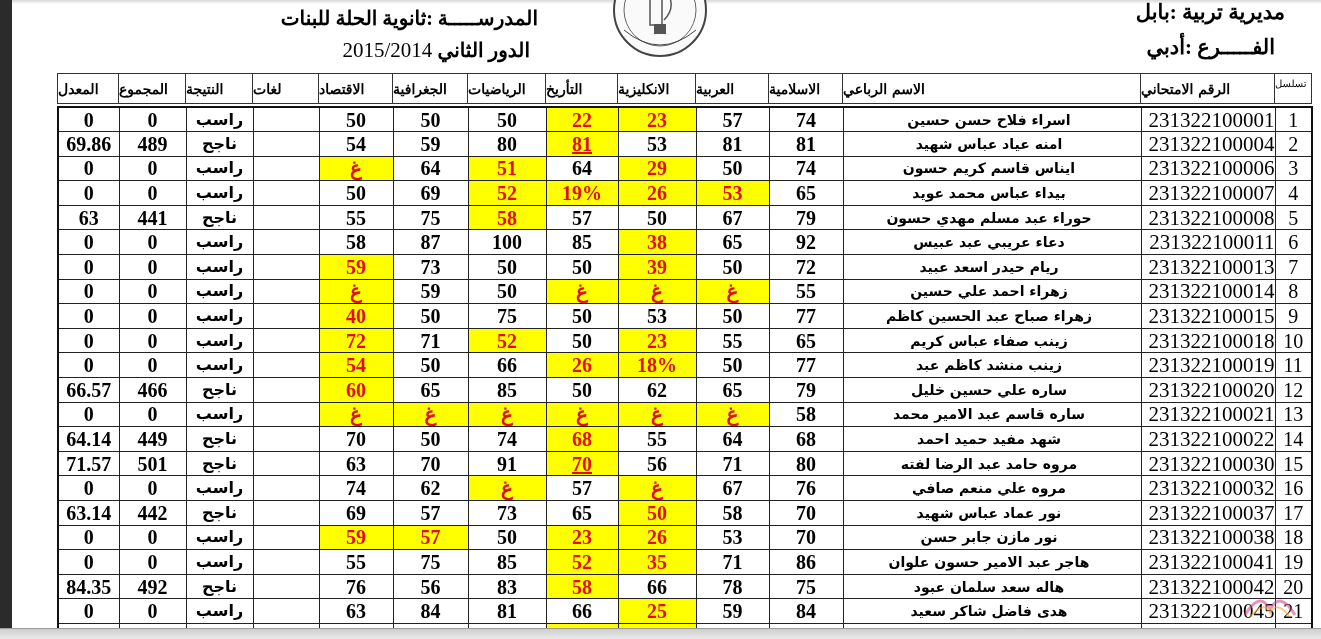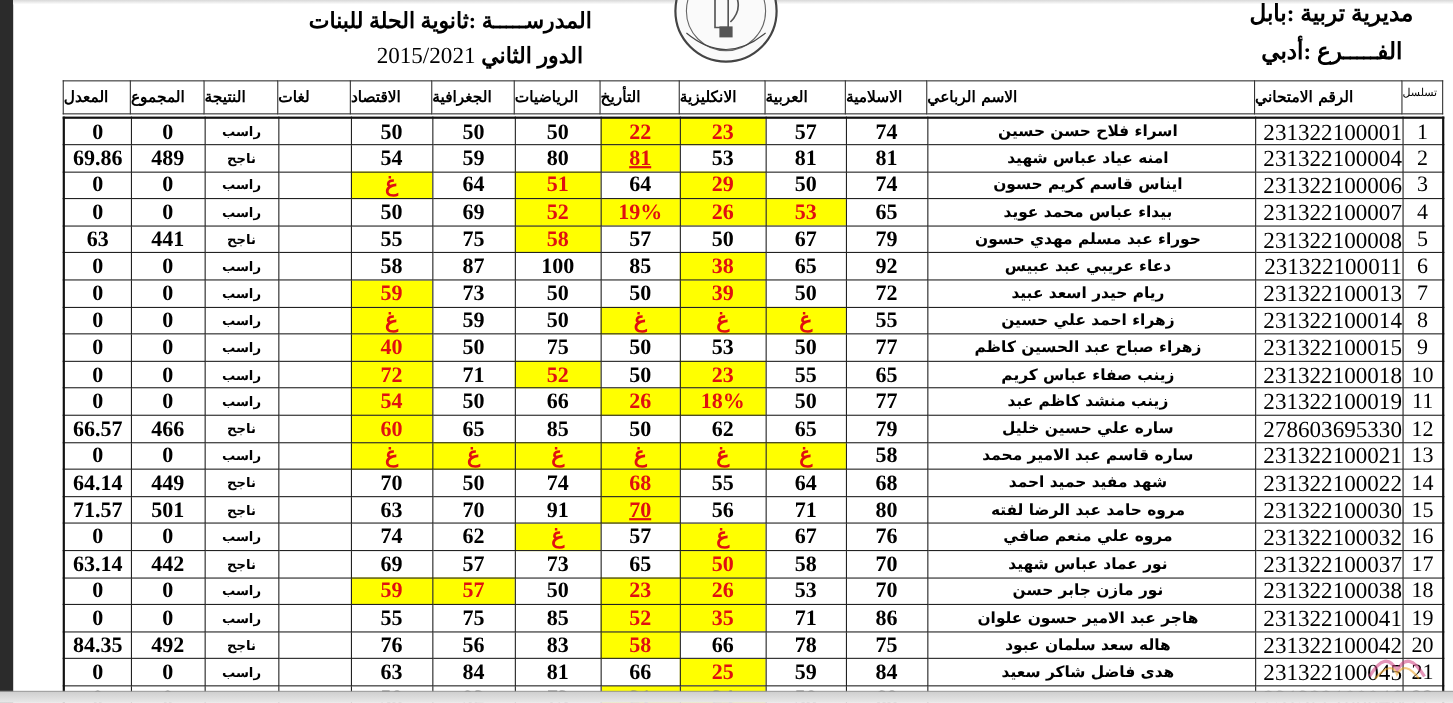--- a/index.html
+++ b/index.html
@@ -20,38 +20,38 @@
 
   table { position: absolute; border-collapse: collapse; table-layout: fixed; }
   .thead-tbl { left: 57px; top: 73px; width: 1254px; }
   .thead-tbl td { height: 30px; border: 1.5px solid #333; text-align: left; font-size: 14px; font-weight: bold; direction: rtl; font-family: "DejaVu Serif", serif; }
   .thead-tbl td.serial-h { font-size: 10px; font-weight: normal; vertical-align: top; padding-top: 4px; }
   .body-tbl { left: 57px; top: 106px; width: 1254px; border: 2px solid #111; }
   .body-tbl td { height: 24.6px; border: 1.5px solid #222; text-align: center; font-size: 20px; font-weight: bold; padding: 0; line-height: 22px; }
   .body-tbl td.hl { background: #ffff00; color: #e01010; }
   .body-tbl td.ul span { text-decoration: underline; }
   .body-tbl td.name { text-align: center; padding-right: 6px; font-family: "DejaVu Sans", sans-serif; font-size: 14px; direction: rtl; }
-  .body-tbl td.result { font-family: "DejaVu Sans", sans-serif; font-size: 12px; direction: rtl; text-align: center; }
+  .body-tbl td.result { font-family: "DejaVu Sans", sans-serif; font-size: 16px; direction: rtl; text-align: center; }
   .body-tbl td.examno { font-size: 21px; font-weight: normal; text-align: right; padding-left: 2px; }
   .body-tbl td.serial { font-size: 20px; font-weight: normal; }
   .body-tbl tr.cut td { height: 12px; overflow: hidden; color: #777; }
   .watermark { position: absolute; left: 1235px; top: 585px; width: 70px; height: 40px; opacity: 0.55; }
 </style>
 </head>
 <body>
 
 <div class="left-strip"></div>
 <div class="top-shadow"></div>
 
 <div class="hdr directorate">مديرية تربية :بابل</div>
 <div class="hdr branch">الفـــــرع :أدبي</div>
 <div class="hdr school">المدرســـــة :ثانوية الحلة للبنات</div>
 <div class="hdr round">
   <span class="lbl">الدور الثاني</span>
-  <span>2015/2021</span>
+  <span>2015/2014</span>
 </div>
 
 <svg class="logo" viewBox="0 0 100 78">
   <circle cx="50" cy="30" r="46" fill="#fafafa" stroke="#444" stroke-width="2"></circle>
   <circle cx="50" cy="30" r="36" fill="none" stroke="#666" stroke-width="1"></circle>
   <path d="M40 45 L40 20 L46 14 L52 20 L52 45 Z" fill="none" stroke="#555" stroke-width="1.5"></path>
   <path d="M54 40 Q64 30 60 18" fill="none" stroke="#555" stroke-width="1.5"></path>
   <rect x="44" y="44" width="12" height="10" fill="#555"></rect>
   <path d="M14 50 Q50 80 86 50" fill="none" stroke="#444" stroke-width="1"></path>
 </svg>
@@ -293,21 +293,21 @@
         <td class="result"><span>ناجح</span></td>
         <td class=""><span></span></td>
         <td class="hl"><span>60</span></td>
         <td class=""><span>65</span></td>
         <td class=""><span>85</span></td>
         <td class=""><span>50</span></td>
         <td class=""><span>62</span></td>
         <td class=""><span>65</span></td>
         <td class=""><span>79</span></td>
         <td class="name"><span>ساره علي حسين خليل</span></td>
-        <td class="examno"><span>278603695330</span></td>
+        <td class="examno"><span>231322100020</span></td>
         <td class="serial"><span>12</span></td>
       </tr>
       <tr>
         <td class=""><span>0</span></td>
         <td class=""><span>0</span></td>
         <td class="result"><span>راسب</span></td>
         <td class=""><span></span></td>
         <td class="hl"><span>غ</span></td>
         <td class="hl"><span>غ</span></td>
         <td class="hl"><span>غ</span></td>

